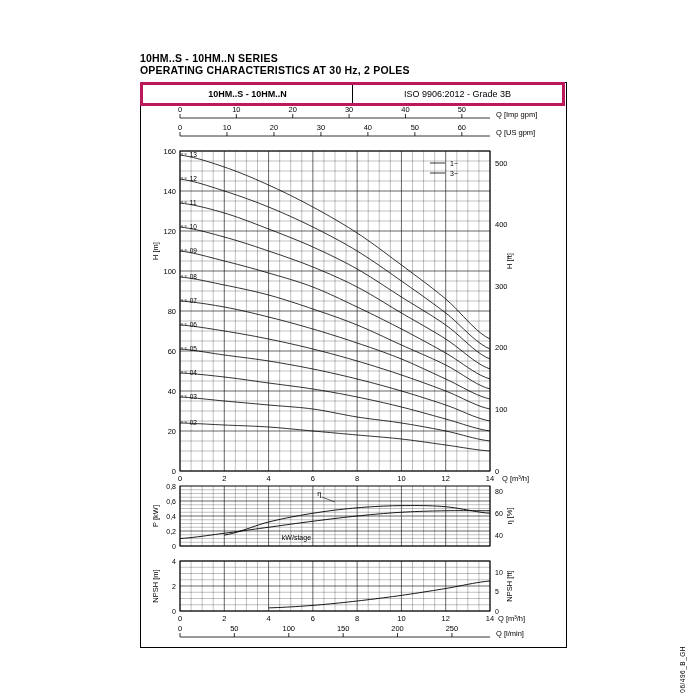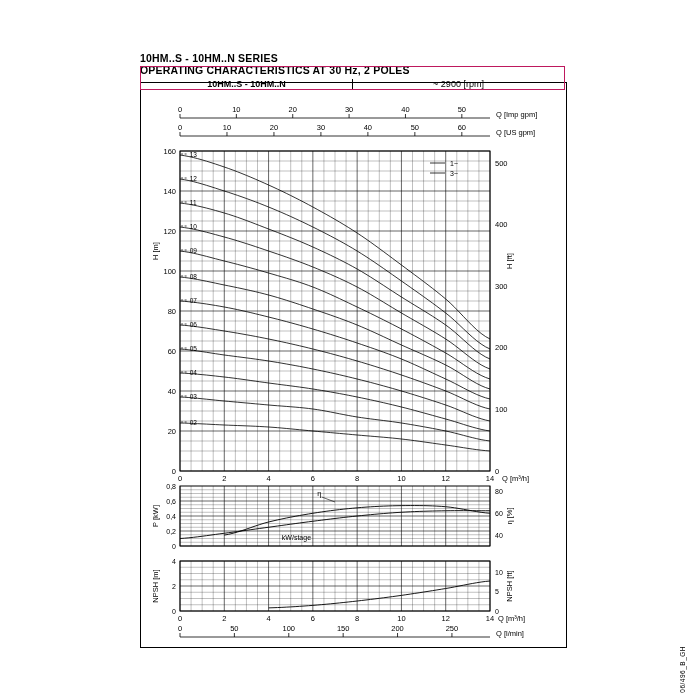--- a/index.html
+++ b/index.html
@@ -1,41 +1,41 @@
 <!DOCTYPE html>
 <html><head>
 <meta charset="utf-8">
 <style>
   html,body{margin:0;padding:0;background:#ffffff;}
   body{width:700px;height:700px;font-family:"Liberation Sans",sans-serif;color:#000;}
   .page{position:relative;width:700px;height:700px;text-decoration:underline;}
   .title{position:absolute;left:140px;top:52px;font-size:10.5px;font-weight:bold;letter-spacing:.2px;line-height:12px;}
   .frame{position:absolute;left:140px;top:82px;width:425px;height:564px;border:1px solid #000;}
-  .hdrbox{position:absolute;left:140px;top:66px;width:425px;height:24px;border:1px solid #be185d;box-sizing:border-box;display:flex;align-items:flex-end;}
+  .hdrbox{position:absolute;left:140px;top:82px;width:425px;height:24px;border:3px solid #be185d;box-sizing:border-box;display:flex;}
   .hdrcell{flex:1;display:flex;align-items:center;justify-content:center;font-size:9px;font-weight:bold;border-right:1px solid #000;}
   .hdrcell:last-child{border-right:none;}
   .hdrcell.lite{font-weight:normal;}
   .sidecode{position:absolute;right:14px;bottom:54px;font-size:6.5px;letter-spacing:.5px;transform:rotate(-90deg);transform-origin:100% 100%;white-space:nowrap;}
   svg{display:block;}
 </style>
 </head>
 <body>
 
 <div class="page">
 
   <div class="title">
     <div>10HM..S - 10HM..N SERIES</div>
     <div>OPERATING CHARACTERISTICS AT 30 Hz, 2 POLES</div>
   </div>
 
   <div class="frame"></div>
 
   <div class="hdrbox">
     <div class="hdrcell">10HM..S - 10HM..N</div>
-    <div class="hdrcell lite">~ 2900 [rpm]</div>
+    <div class="hdrcell lite">ISO 9906:2012 - Grade 3B</div>
   </div>
 
   <svg width="425" height="540" viewBox="0 0 425 540" style="position:absolute;left:140px;top:106px;">
     <defs>
       <clipPath id="clipH">
           <rect x="40" y="45" width="310" height="320"></rect>
         </clipPath>
       <clipPath id="clipP">
           <rect x="40" y="380" width="310" height="60"></rect>
         </clipPath>

